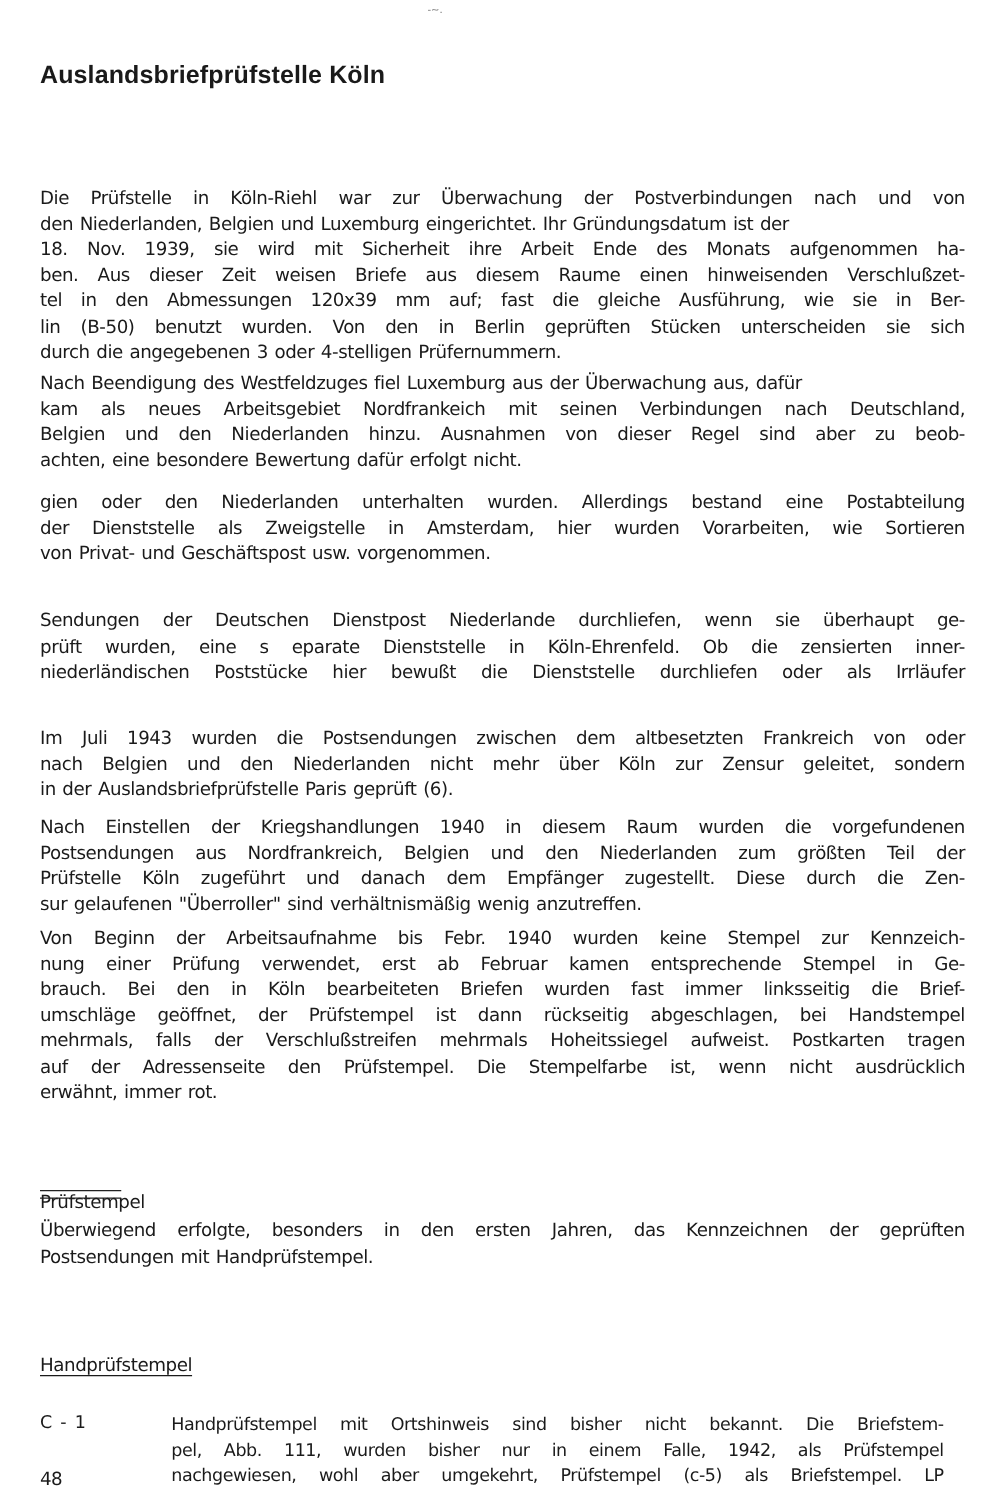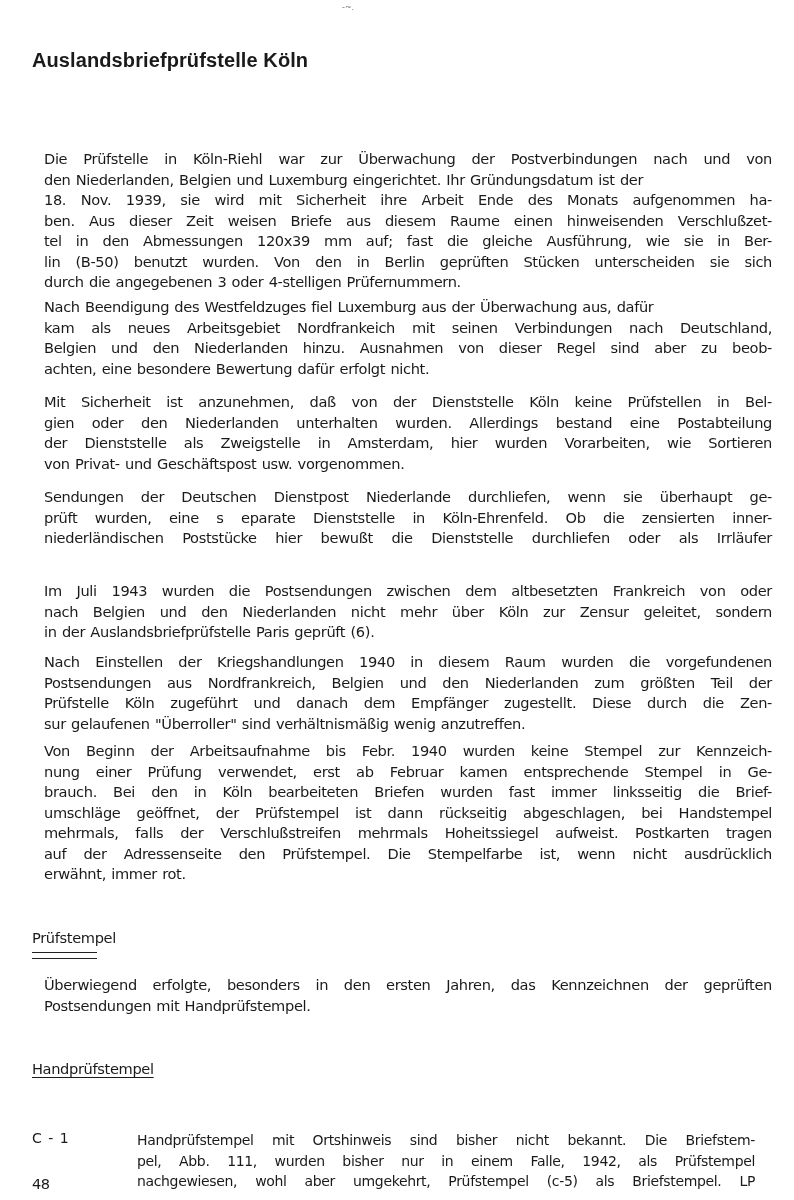--- a/index.html
+++ b/index.html
@@ -1,23 +1,23 @@
 <!DOCTYPE html>
 <html><head>
   <meta charset="utf-8">
   <style>
     html, body { margin:0; padding:0; }
     body { width:794px; height:1200px; background:#ffffff; position:relative; overflow:hidden; color:#1a1a1a;
       font-family:"DejaVu Sans", sans-serif; }
     .title { position:absolute; left:32px; top:49px; font-family:"Liberation Sans", sans-serif; font-weight:bold; font-size:20px; letter-spacing:0.1px; }
     .para { position:absolute; left:32px; width:740px; font-size:14.6px; line-height:20.5px; letter-spacing:-0.35px; word-spacing:1px; }
     .para .ln { display:block; white-space:nowrap; }
-    .just .ln { text-align:justify; text-align-last:justify;margin-left:12px; }
+    .just .ln { text-align:justify; text-align-last:justify; }
     .just .ln.last { text-align-last:left; }
-    .heading { position:absolute; left:32px; font-size:14.6px; letter-spacing:-0.35px; }
+    .heading { position:absolute; left:32px; font-size:14.6px; letter-spacing:-0.35px;margin-top:24px; }
     .dbl { position:absolute; left:32px; width:65px; height:5px; border-top:1.5px solid #222; border-bottom:1.5px solid #222; }
     .underline { text-decoration:underline; text-underline-offset:3px; }
     .entry-code { position:absolute; left:32px; top:1130px; font-size:14px; letter-spacing:1px; }
     .entry-text { position:absolute; left:137px; top:1130px; width:618px; font-size:14px; line-height:20.5px; letter-spacing:-0.35px; }
     .entry-text .ln { display:block; white-space:nowrap; text-align:justify; text-align-last:justify; }
     .page-num { position:absolute; left:32px; top:1175px; font-size:14.6px; letter-spacing:-0.5px; }
     .mark { position:absolute; left:342px; top:3px; font-size:8px; color:#777; }
   </style>
 </head>
 <body>
@@ -37,21 +37,20 @@
 </div>
 
 <div class="para just" style="top:297px;">
   <span class="ln" style="text-align-last:left">Nach Beendigung des Westfeldzuges fiel Luxemburg aus der Überwachung aus, dafür</span>
   <span class="ln">kam als neues Arbeitsgebiet Nordfrankeich  mit seinen Verbindungen nach Deutschland,</span>
   <span class="ln">Belgien und den Niederlanden hinzu. Ausnahmen von dieser Regel sind aber zu beob-</span>
   <span class="ln last">achten, eine besondere Bewertung dafür erfolgt nicht.</span>
 </div>
 
 <div class="para just" style="top:392px;">
-  <span class="ln">Mit Sicherheit ist anzunehmen, daß von der Dienststelle Köln keine Prüfstellen in Bel-</span>
   <span class="ln">gien oder den Niederlanden unterhalten wurden. Allerdings bestand eine Postabteilung</span>
   <span class="ln">der Dienststelle als Zweigstelle in Amsterdam, hier wurden Vorarbeiten, wie Sortieren</span>
   <span class="ln last">von Privat- und Geschäftspost usw. vorgenommen.</span>
 </div>
 
 <div class="para just" style="top:487px;">
   <span class="ln">Sendungen der Deutschen Dienstpost Niederlande durchliefen, wenn sie überhaupt ge-</span>
   <span class="ln">prüft wurden, eine s eparate Dienststelle in Köln-Ehrenfeld. Ob die zensierten inner-</span>
   <span class="ln">niederländischen Poststücke hier bewußt die Dienststelle durchliefen oder als Irrläufer</span>
 </div>

